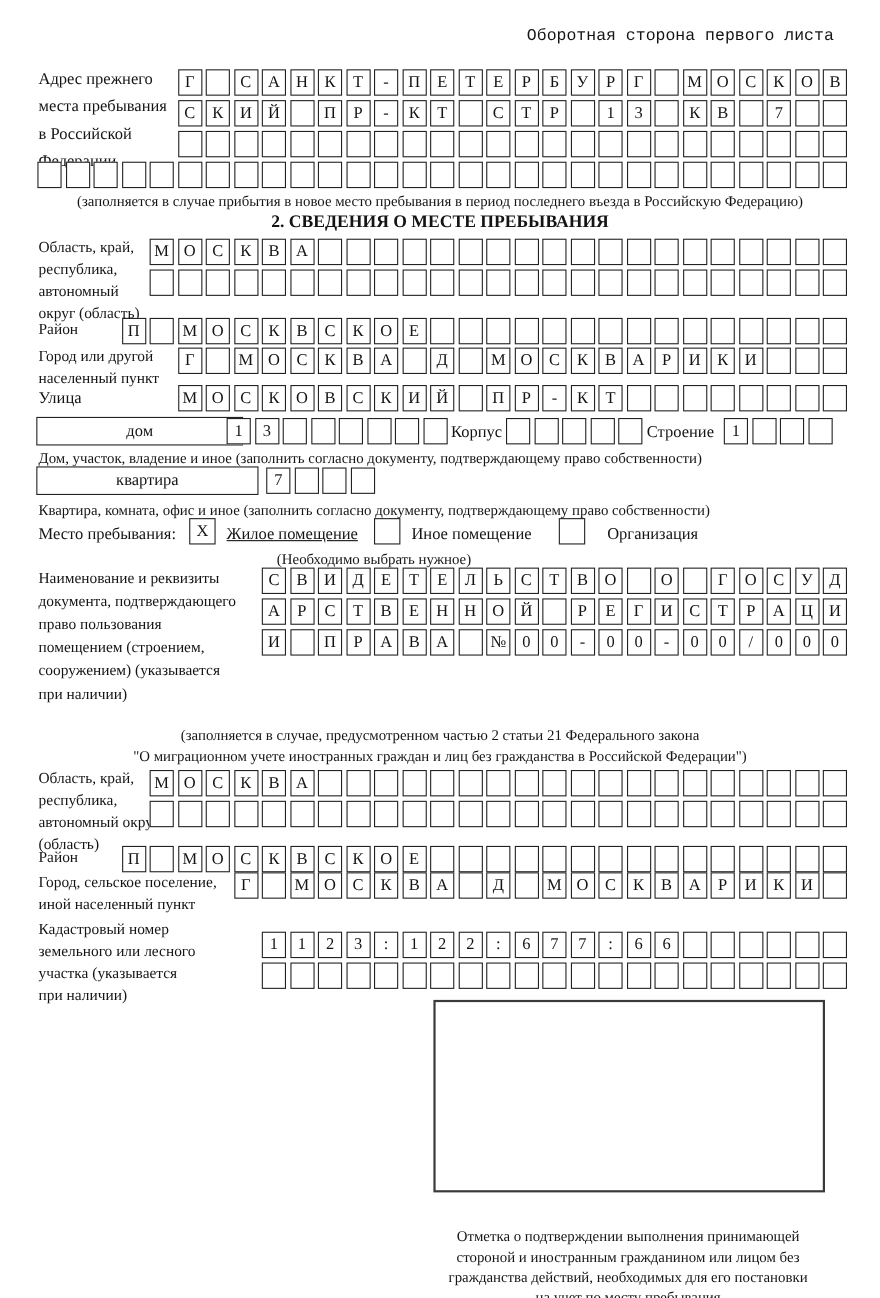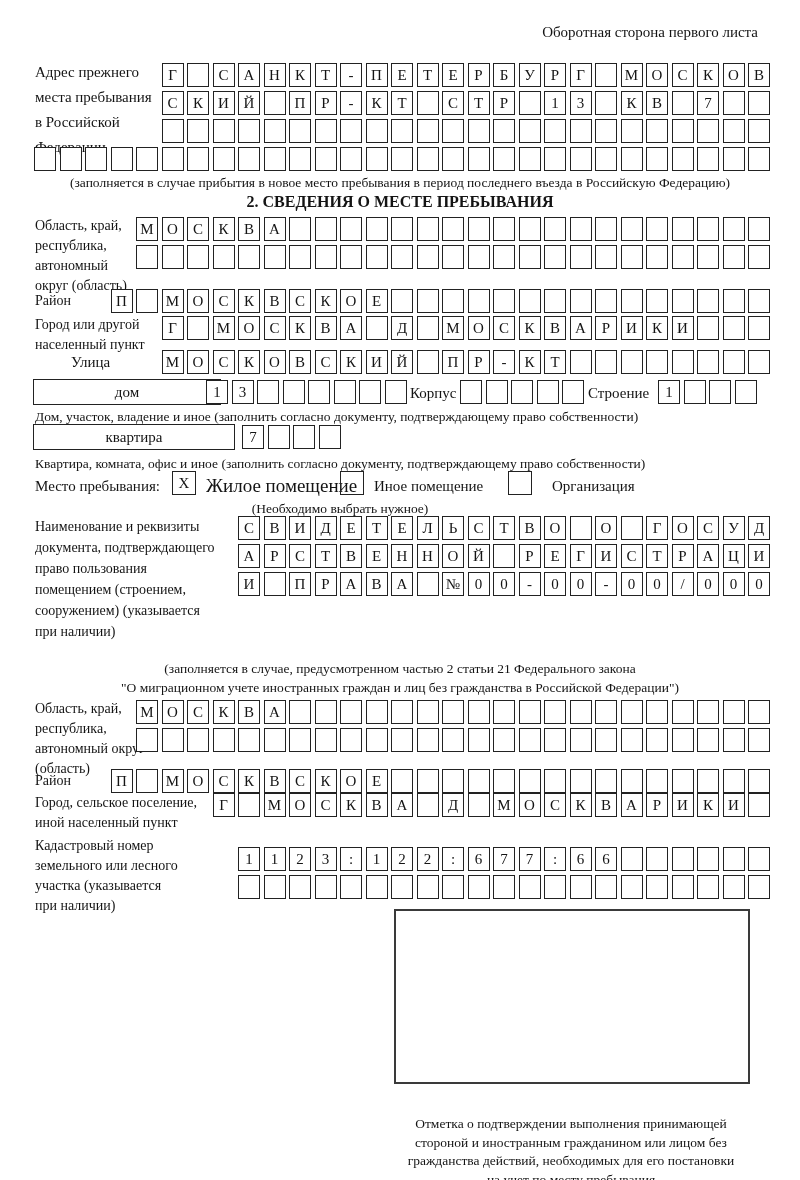--- a/index.html
+++ b/index.html
@@ -1,19 +1,19 @@
 <!DOCTYPE html>
 <html><head>
 <meta charset="utf-8">
 <style>
   html,body{margin:0;padding:0;background:#fff;}
   .page{position:relative;width:800px;height:1180px;background:#fff;overflow:hidden;
         font-family:"Liberation Serif","DejaVu Serif",serif;color:#141414;}
   .abs{position:absolute;}
-  .hnote{font-size:15px;}
+  .hnote{font-size:15px;font-family:Liberation Mono, monospace;}
   .lbl{font-size:14px;line-height:20px;}
   .cellrow{position:absolute;display:flex;gap:3.5px;}
   .cell{width:22px;height:24px;box-sizing:border-box;border:1.6px solid #222;background:#fff;
         display:flex;align-items:center;justify-content:center;font-size:15px;flex:0 0 auto;}
   .cb{position:absolute;width:24px;height:24px;box-sizing:border-box;border:1.6px solid #222;
       display:flex;align-items:center;justify-content:center;font-size:15px;}
   .bigbox{position:absolute;box-sizing:border-box;border:1.6px solid #222;
           display:flex;align-items:center;justify-content:center;font-size:15px;background:#fff;}
   .caption{position:absolute;font-size:13.5px;}
   .center{text-align:center;left:0;width:800px;}
@@ -262,21 +262,21 @@
       <span class="cell">А</span>
       <span class="cell">Р</span>
       <span class="cell">И</span>
       <span class="cell">К</span>
       <span class="cell">И</span>
       <span class="cell"></span>
       <span class="cell"></span>
       <span class="cell"></span>
     </div>
 
-  <div class="abs lbl" style="left:35px;top:352px;font-size:15px;margin-left:36px;">Улица</div>
+  <div class="abs lbl" style="left:35px;top:352px;font-size:15px;">Улица</div>
   <div class="cellrow" style="top:350px;right:30px;">
       <span class="cell">М</span>
       <span class="cell">О</span>
       <span class="cell">С</span>
       <span class="cell">К</span>
       <span class="cell">О</span>
       <span class="cell">В</span>
       <span class="cell">С</span>
       <span class="cell">К</span>
       <span class="cell">И</span>
@@ -329,21 +329,21 @@
   <div class="cellrow" style="top:425px;left:242px;">
       <span class="cell">7</span>
       <span class="cell"></span>
       <span class="cell"></span>
       <span class="cell"></span>
     </div>
   <div class="caption" style="left:35px;top:456px;">Квартира, комната, офис и иное (заполнить согласно документу, подтверждающему право собственности)</div>
 
   <div class="abs lbl" style="left:35px;top:476px;font-size:15px;">Место пребывания:</div>
   <div class="cb" style="left:172px;top:471px;">X</div>
-  <div class="abs lbl" style="left:206px;top:476px;font-size:19px;">Жилое помещение</div>
+  <div class="abs lbl" style="left:206px;top:476px;font-size:15px;text-decoration:underline;">Жилое помещение</div>
   <div class="cb" style="left:340px;top:471px;"></div>
   <div class="abs lbl" style="left:374px;top:476px;font-size:15px;">Иное помещение</div>
   <div class="cb" style="left:508px;top:471px;"></div>
   <div class="abs lbl" style="left:552px;top:476px;font-size:15px;">Организация</div>
   <div class="caption" style="left:180px;top:501px;width:320px;text-align:center;">(Необходимо выбрать нужное)</div>
 
   <div class="abs lbl" style="left:35px;top:516px;line-height:21px;">
     <div>Наименование и реквизиты</div>
     <div>документа, подтверждающего</div>
     <div>право пользования</div>

